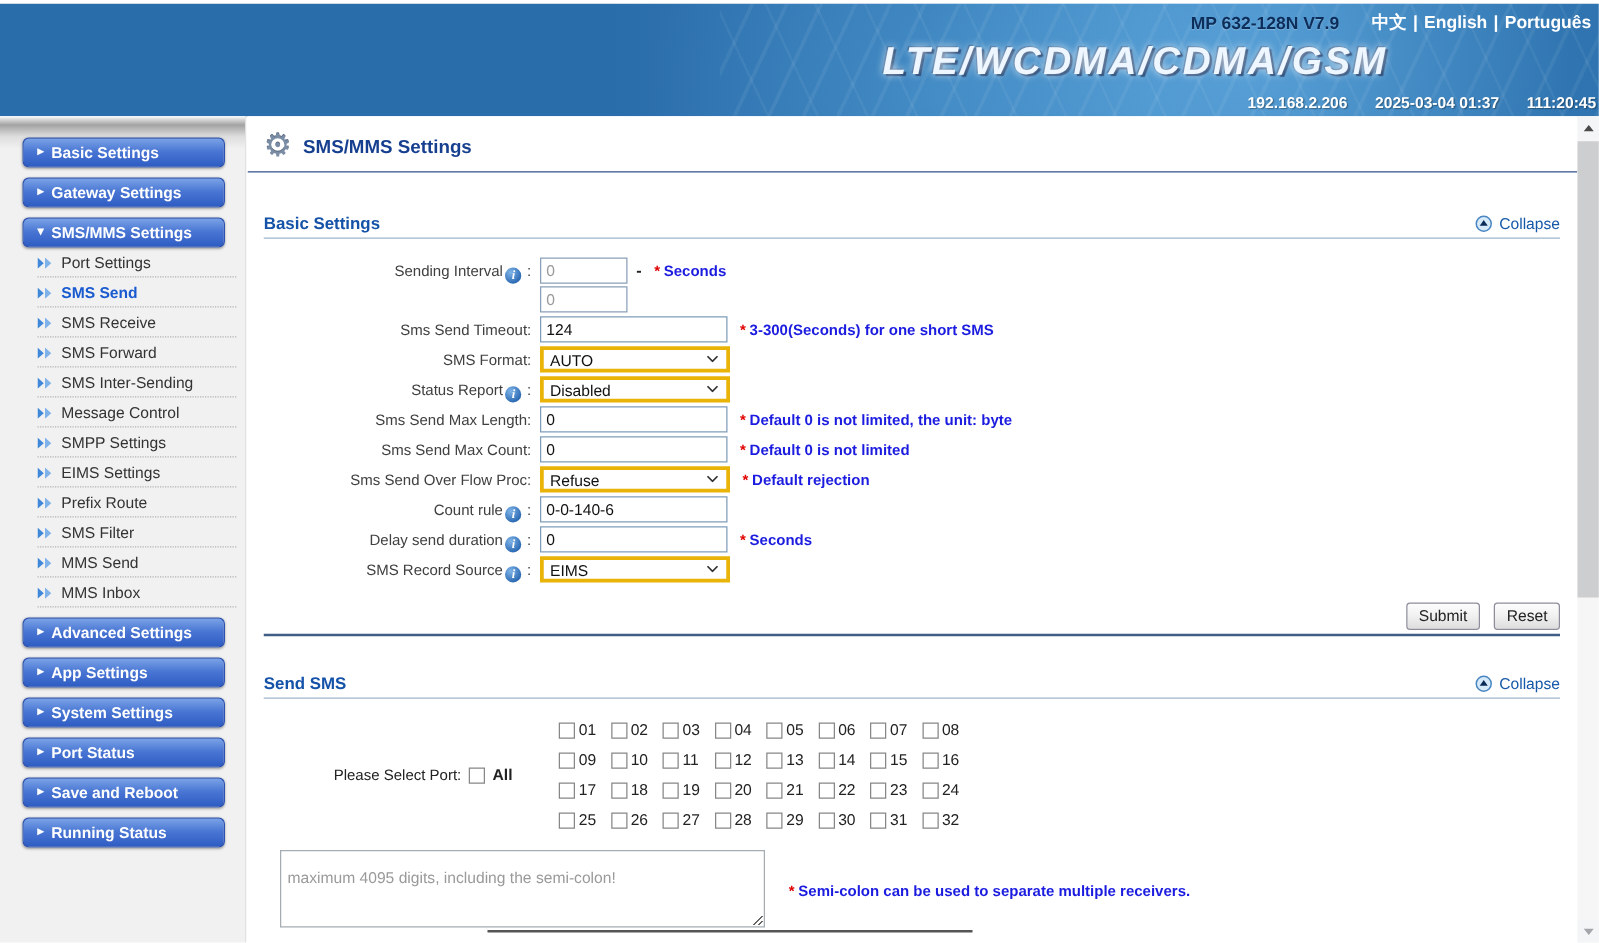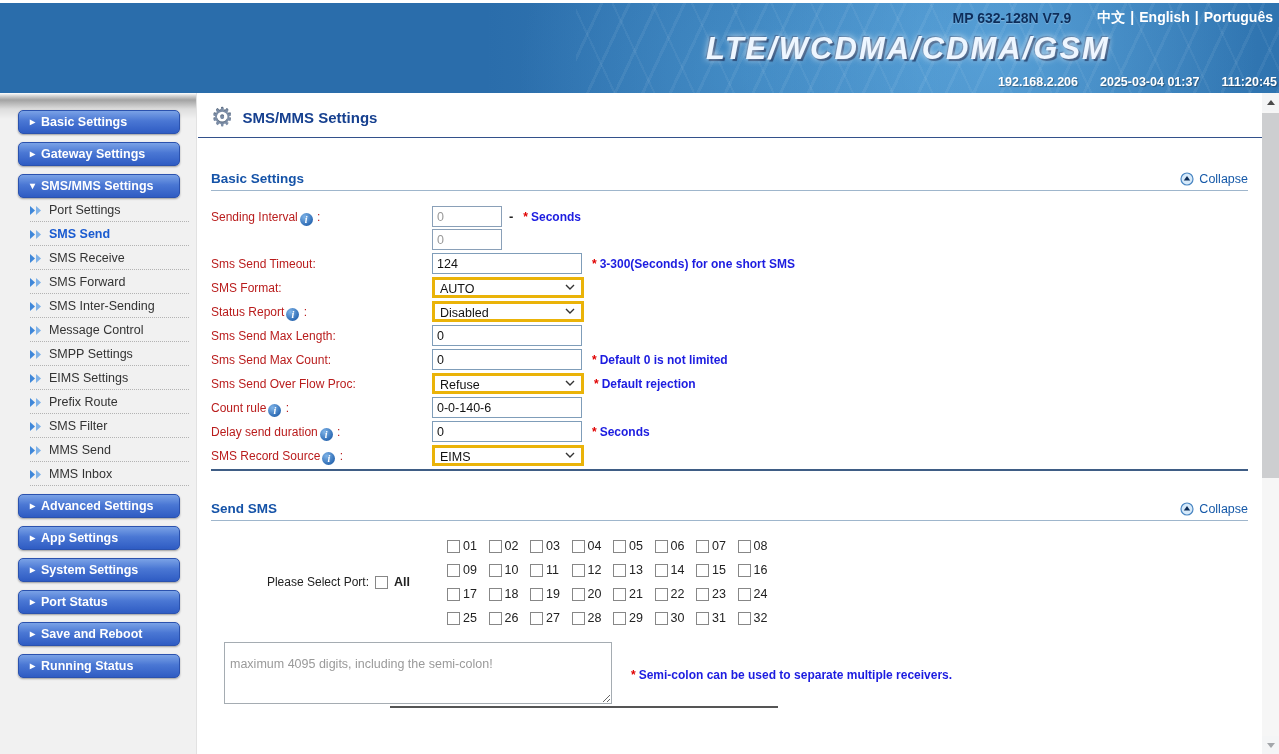--- a/index.html
+++ b/index.html
@@ -55,21 +55,21 @@
 
   .sec-head { display:flex; justify-content:space-between; align-items:flex-end;
     border-bottom:1px solid #9fb6cc; padding-bottom:4px; }
   .sec-head.first { margin-top:33px; }
   .sec-head.second { margin-top:30px;align-items:center; }
   .sec-title { color:#1553a8; font-weight:bold; font-size:13.5px; }
   .collapse-link { display:flex; align-items:center; gap:5px; color:#1659a8; font-size:12.5px; cursor:pointer; }
 
   .form-area { margin-top:15px; }
   .form-row { display:flex; align-items:flex-start; margin-bottom:3px; }
-  .f-label { width:214px; font-size:12px; color:#b91c1c; padding-top:4px; white-space:nowrap; }
+  .f-label { width:214px; text-align:right; font-size:12px; color:#404040; padding-top:4px; white-space:nowrap; }
   .info-icon { display:inline-block; width:13px; height:13px; border-radius:50%; margin:0 1px 0 2px;
     background:radial-gradient(circle at 35% 30%, #7fb4e8, #2e6cb5 70%, #1d4f8e);
     color:#fff; font-size:10px; line-height:13px; text-align:center; vertical-align:-2px;
     font-family:"Liberation Serif", serif; font-style:italic; font-weight:bold; cursor:pointer; }
   .info-icon::before { content:"i"; }
   .f-ctrl { margin-left:7px; }
   .txt-input { width:150px; height:21px; border:1px solid #7f9db9; font-size:12.5px; padding:1px 4px;
     font-family:"Liberation Sans", sans-serif; color:#111; background:#fff; }
   .txt-input.small { width:70px; color:#999; border-color:#8aa0b8; }
   .range-wrap { display:flex; flex-direction:column; gap:2px; }
@@ -379,20 +379,23 @@
 
         <div class="form-row">
           <div class="f-label">
             <span>Sms Send Max Length</span><span>:</span>
           </div>
           <div class="f-ctrl">
             
             <input class="txt-input" value="0" style="">
             
           </div>
+          <div class="f-hint">
+            <span class="star">*</span><span>Default 0 is not limited, the unit: byte</span>
+          </div>
         </div>
 
         <div class="form-row">
           <div class="f-label">
             <span>Sms Send Max Count</span><span>:</span>
           </div>
           <div class="f-ctrl">
             
             <input class="txt-input" value="0" style="">
             
@@ -456,20 +459,24 @@
               <span>EIMS</span>
               <svg class="chev" width="10" height="6" viewBox="0 0 10 6">
                 <polyline points="1,1 5,5 9,1" fill="none" stroke="#333" stroke-width="1.4"></polyline>
               </svg>
             </div>
           </div>
 
         </div>
       </div>
 
+    <div class="submit-row">
+      <button class="btn">Submit</button>
+      <button class="btn">Reset</button>
+    </div>
     <div class="block-divider"></div>
 
     <div class="sec-head second">
       <span class="sec-title">Send SMS</span>
       <span class="collapse-link">
         <svg width="14" height="14" viewBox="0 0 14 14">
           <circle cx="7" cy="7" r="6" fill="#d7eafa" stroke="#4a86c2" stroke-width="1.2"></circle>
           <polygon points="7,4 10.2,8.6 3.8,8.6" fill="#0c2c58"></polygon>
         </svg>
         <span>Collapse</span>

